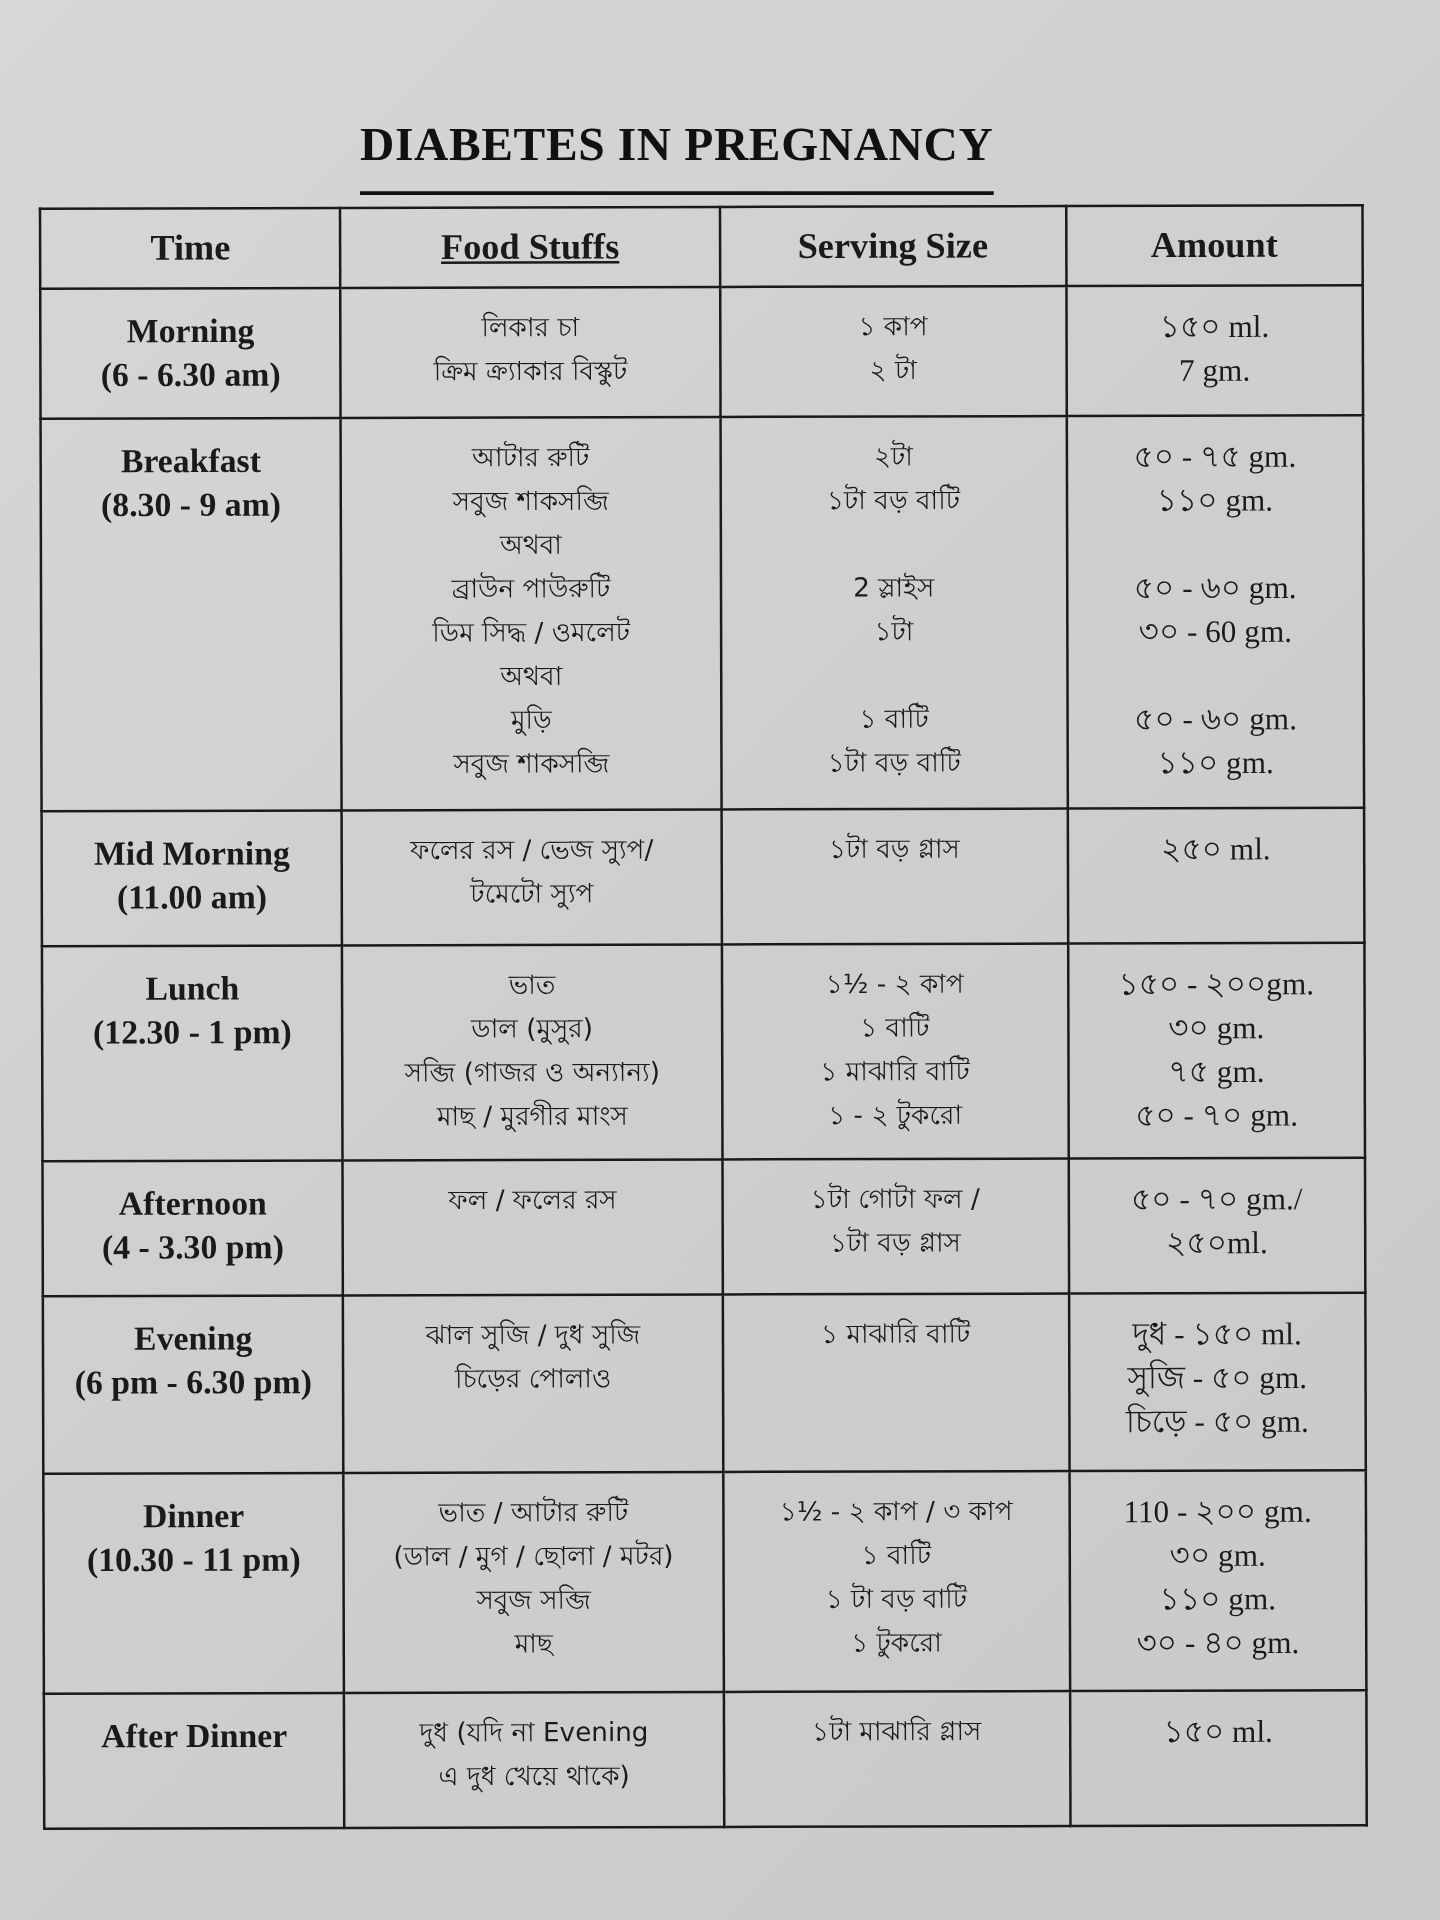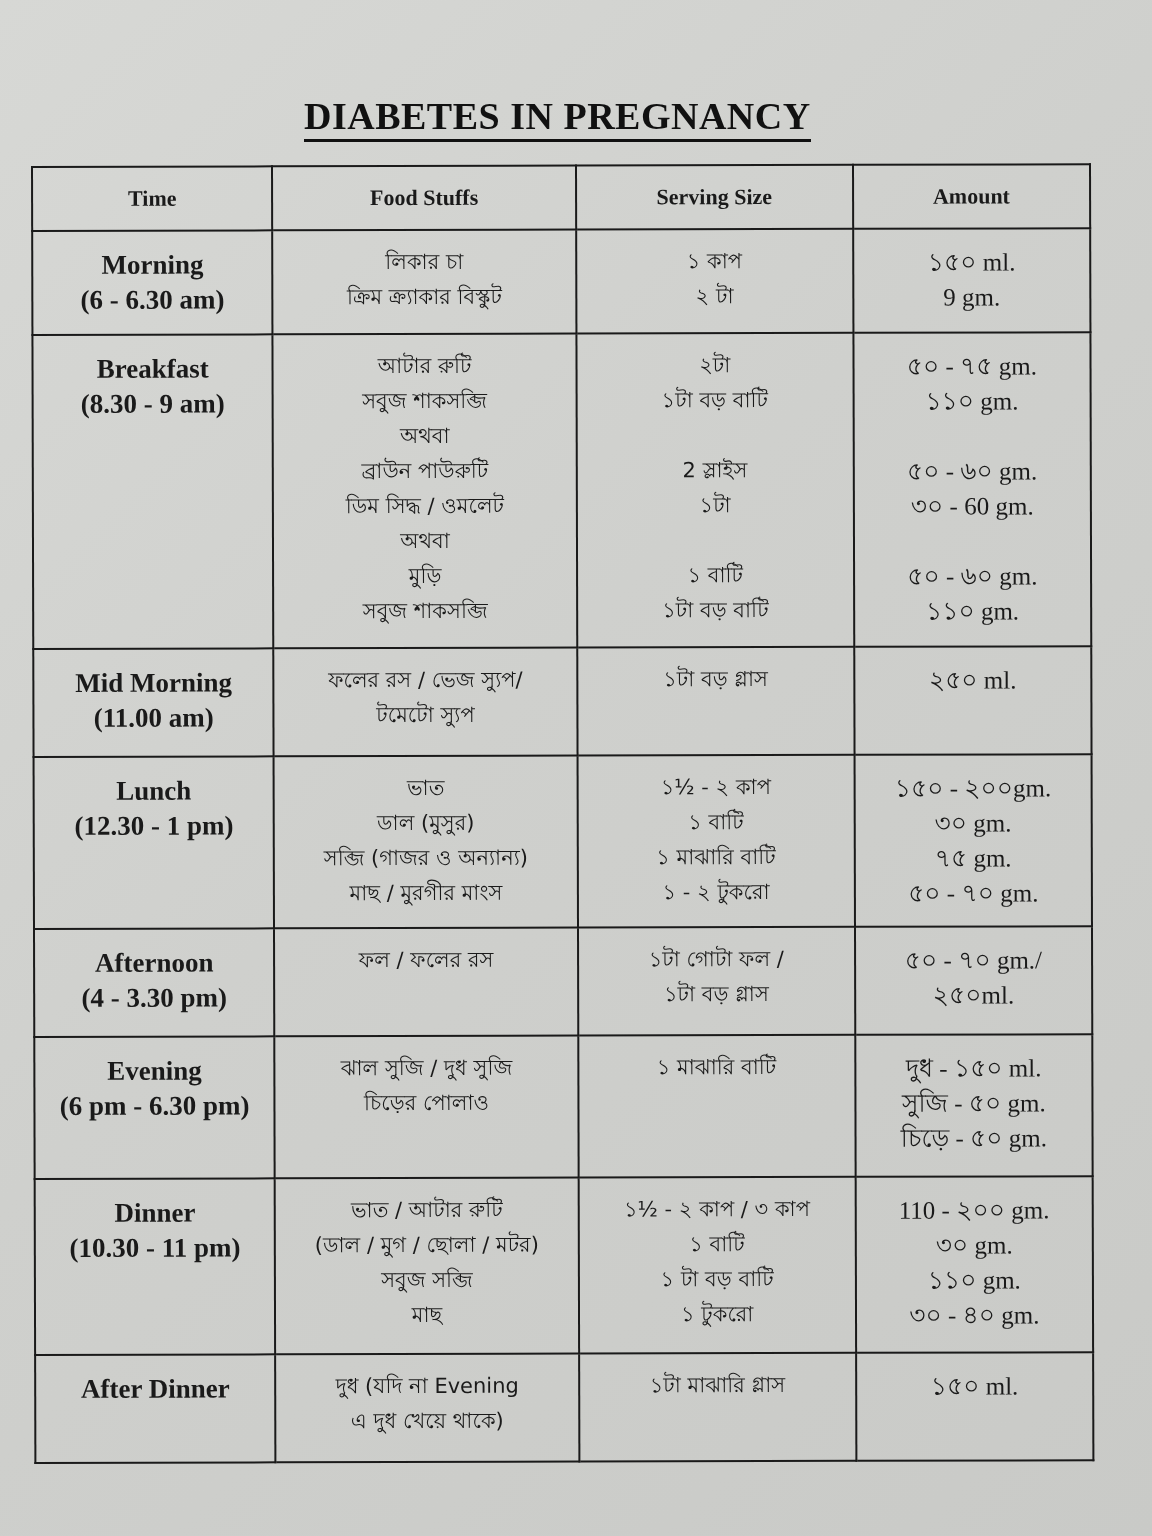--- a/index.html
+++ b/index.html
@@ -4,40 +4,40 @@
   <style>
     html, body { margin: 0; padding: 0; }
     body {
       width: 1152px; height: 1536px; overflow: hidden;
       background: linear-gradient(135deg, #d7d8d5 0%, #cfd0cd 45%, #c9cac7 100%);
       font-family: "Liberation Serif", "DejaVu Serif", serif;
       color: #1a1a1a;
       position: relative;
     }
     .title {
-      position: absolute; left: 304px; top: 94px;
+      position: absolute; left: 288px; top: 94px;
       font-size: 38px; font-weight: bold; letter-spacing: 0.5px;
-      border-bottom: 3px solid #111; padding-bottom: 1px; line-height: 44px;
+      border-bottom: 3px solid #111; padding-bottom: 15px; line-height: 44px;
       color: #111;
     }
     table {
       position: absolute; left: 31px; top: 166px;
       border-collapse: collapse; width: 1060px;
       transform: rotate(-0.15deg); transform-origin: top left;
     }
     td, th {
       border: 2px solid #1a1a1a; text-align: center; vertical-align: top;
       padding: 0;
     }
     th {
       height: 62px; vertical-align: middle;
-      font-size: 22px; font-weight: bold;
+      font-size: 29px; font-weight: bold;
     }
     .c1 { width: 240px; }
-    .c2 { width: 304px; }
+    .c2 { width: 304px; text-decoration: underline; }
     .c3 { width: 278px; }
     .c4 { width: 238px; }
     .time { font-size: 27px; line-height: 35px; padding-top: 16px; font-weight: bold; }
     .lines { font-family: "DejaVu Sans", "Liberation Sans", sans-serif; font-size: 21px; line-height: 35px; padding-top: 14px; }
     .amt { font-family: "Liberation Serif", "DejaVu Serif", serif; font-size: 25px; line-height: 35px; padding-top: 15px; }
     .line { display: block; min-height: 35px; white-space: nowrap; }
   </style>
 </head>
 <body>
 
@@ -61,21 +61,21 @@
         <td class="lines">
           <span class="line">লিকার চা</span>
           <span class="line">ক্রিম ক্র্যাকার বিস্কুট</span>
         </td>
         <td class="lines">
           <span class="line">১ কাপ</span>
           <span class="line">২ টা</span>
         </td>
         <td class="amt">
           <span class="line">১৫০ ml.</span>
-          <span class="line">9 gm.</span>
+          <span class="line">7 gm.</span>
         </td>
       </tr>
       <tr style="height: 314px;">
         <td class="time">
           <span class="line">Breakfast</span>
           <span class="line">(8.30 - 9 am)</span>
         </td>
         <td class="lines">
           <span class="line">আটার রুটি</span>
           <span class="line">সবুজ শাকসব্জি</span>

